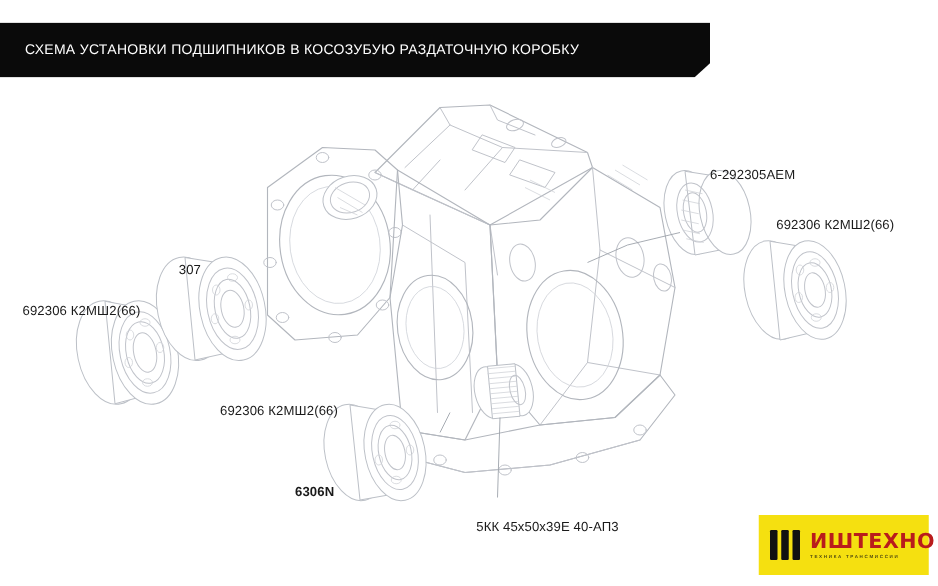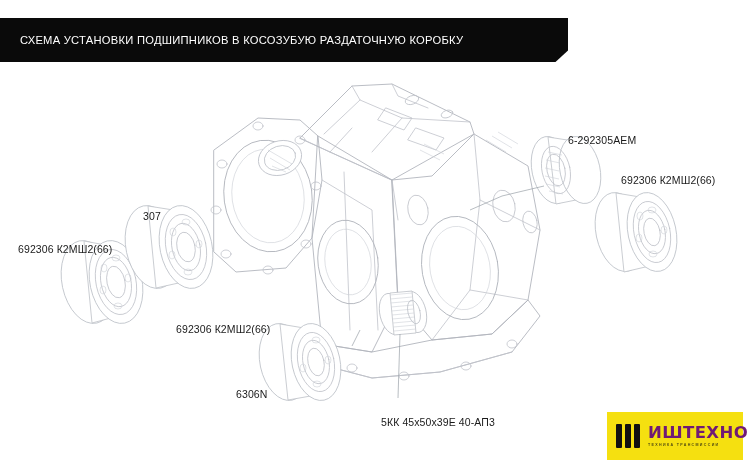--- a/index.html
+++ b/index.html
@@ -83,21 +83,21 @@
     border-radius: 1px;
   }
   #logo-textwrap {
     display: flex;
     flex-direction: column;
     justify-content: center;
   }
   #logo-name {
     font-size: 16.5px;
     font-weight: 700;
-    color: #701a75;
+    color: #b91c1c;
     letter-spacing: 0.4px;
     line-height: 1;
     font-family: "DejaVu Sans", sans-serif;
   }
   #logo-sub {
     font-size: 3.6px;
     font-weight: 700;
     color: #111111;
     letter-spacing: 1.35px;
     line-height: 1;
@@ -267,21 +267,21 @@
     </g>
   </svg>
 
   <div id="title-banner">
     <span class="title-text">СХЕМА УСТАНОВКИ ПОДШИПНИКОВ В КОСОЗУБУЮ РАЗДАТОЧНУЮ КОРОБКУ</span>
   </div>
 
   <div class="label" style="left:18px;  top:227px;">692306 К2МШ2(66)</div>
   <div class="label" style="left:143px; top:194px;">307</div>
   <div class="label" style="left:176px; top:307px;">692306 К2МШ2(66)</div>
-  <div class="label" style="left:236px; top:372px;">6306N</div>
+  <div class="label" style="left:236px; top:372px;font-weight:bold;">6306N</div>
   <div class="label" style="left:381px; top:400px;">5КК 45x50x39Е 40-АП3</div>
   <div class="label" style="left:568px; top:118px;">6-292305АЕМ</div>
   <div class="label" style="left:621px; top:158px;">692306 К2МШ2(66)</div>
 
   <div id="logo-box">
     <div id="logo-bars">
         <i></i>
         <i></i>
         <i></i>
       </div>

